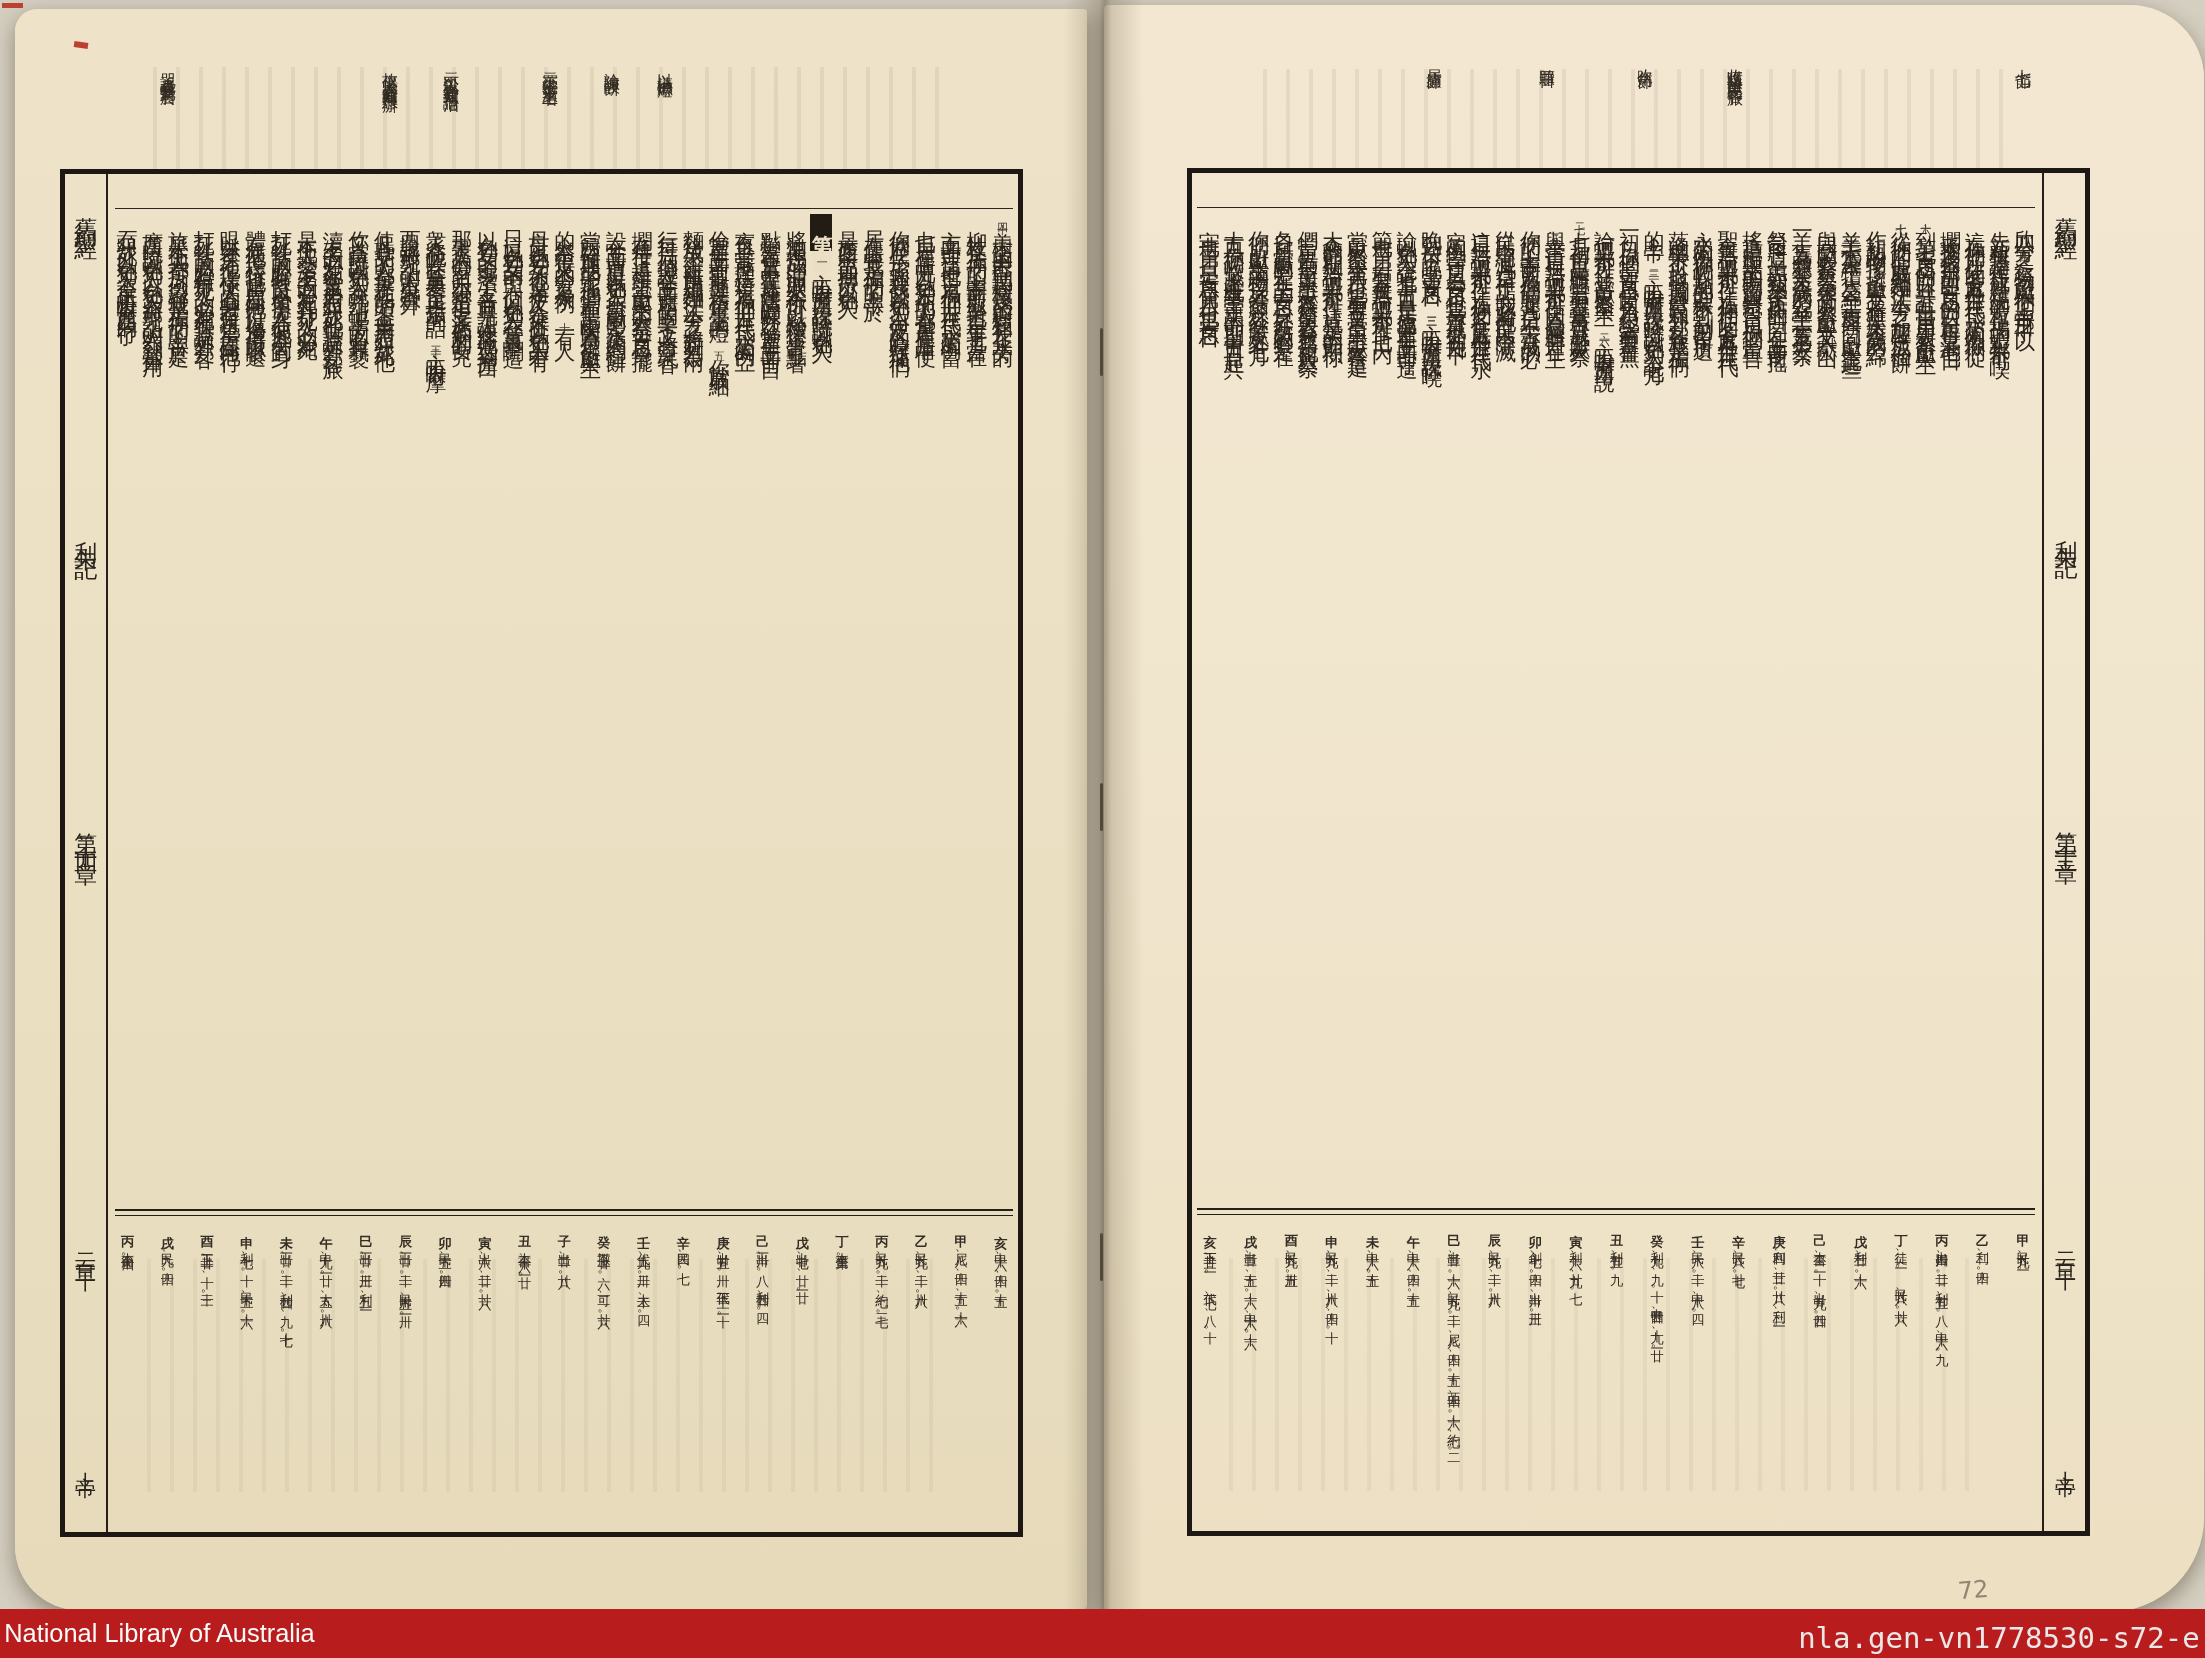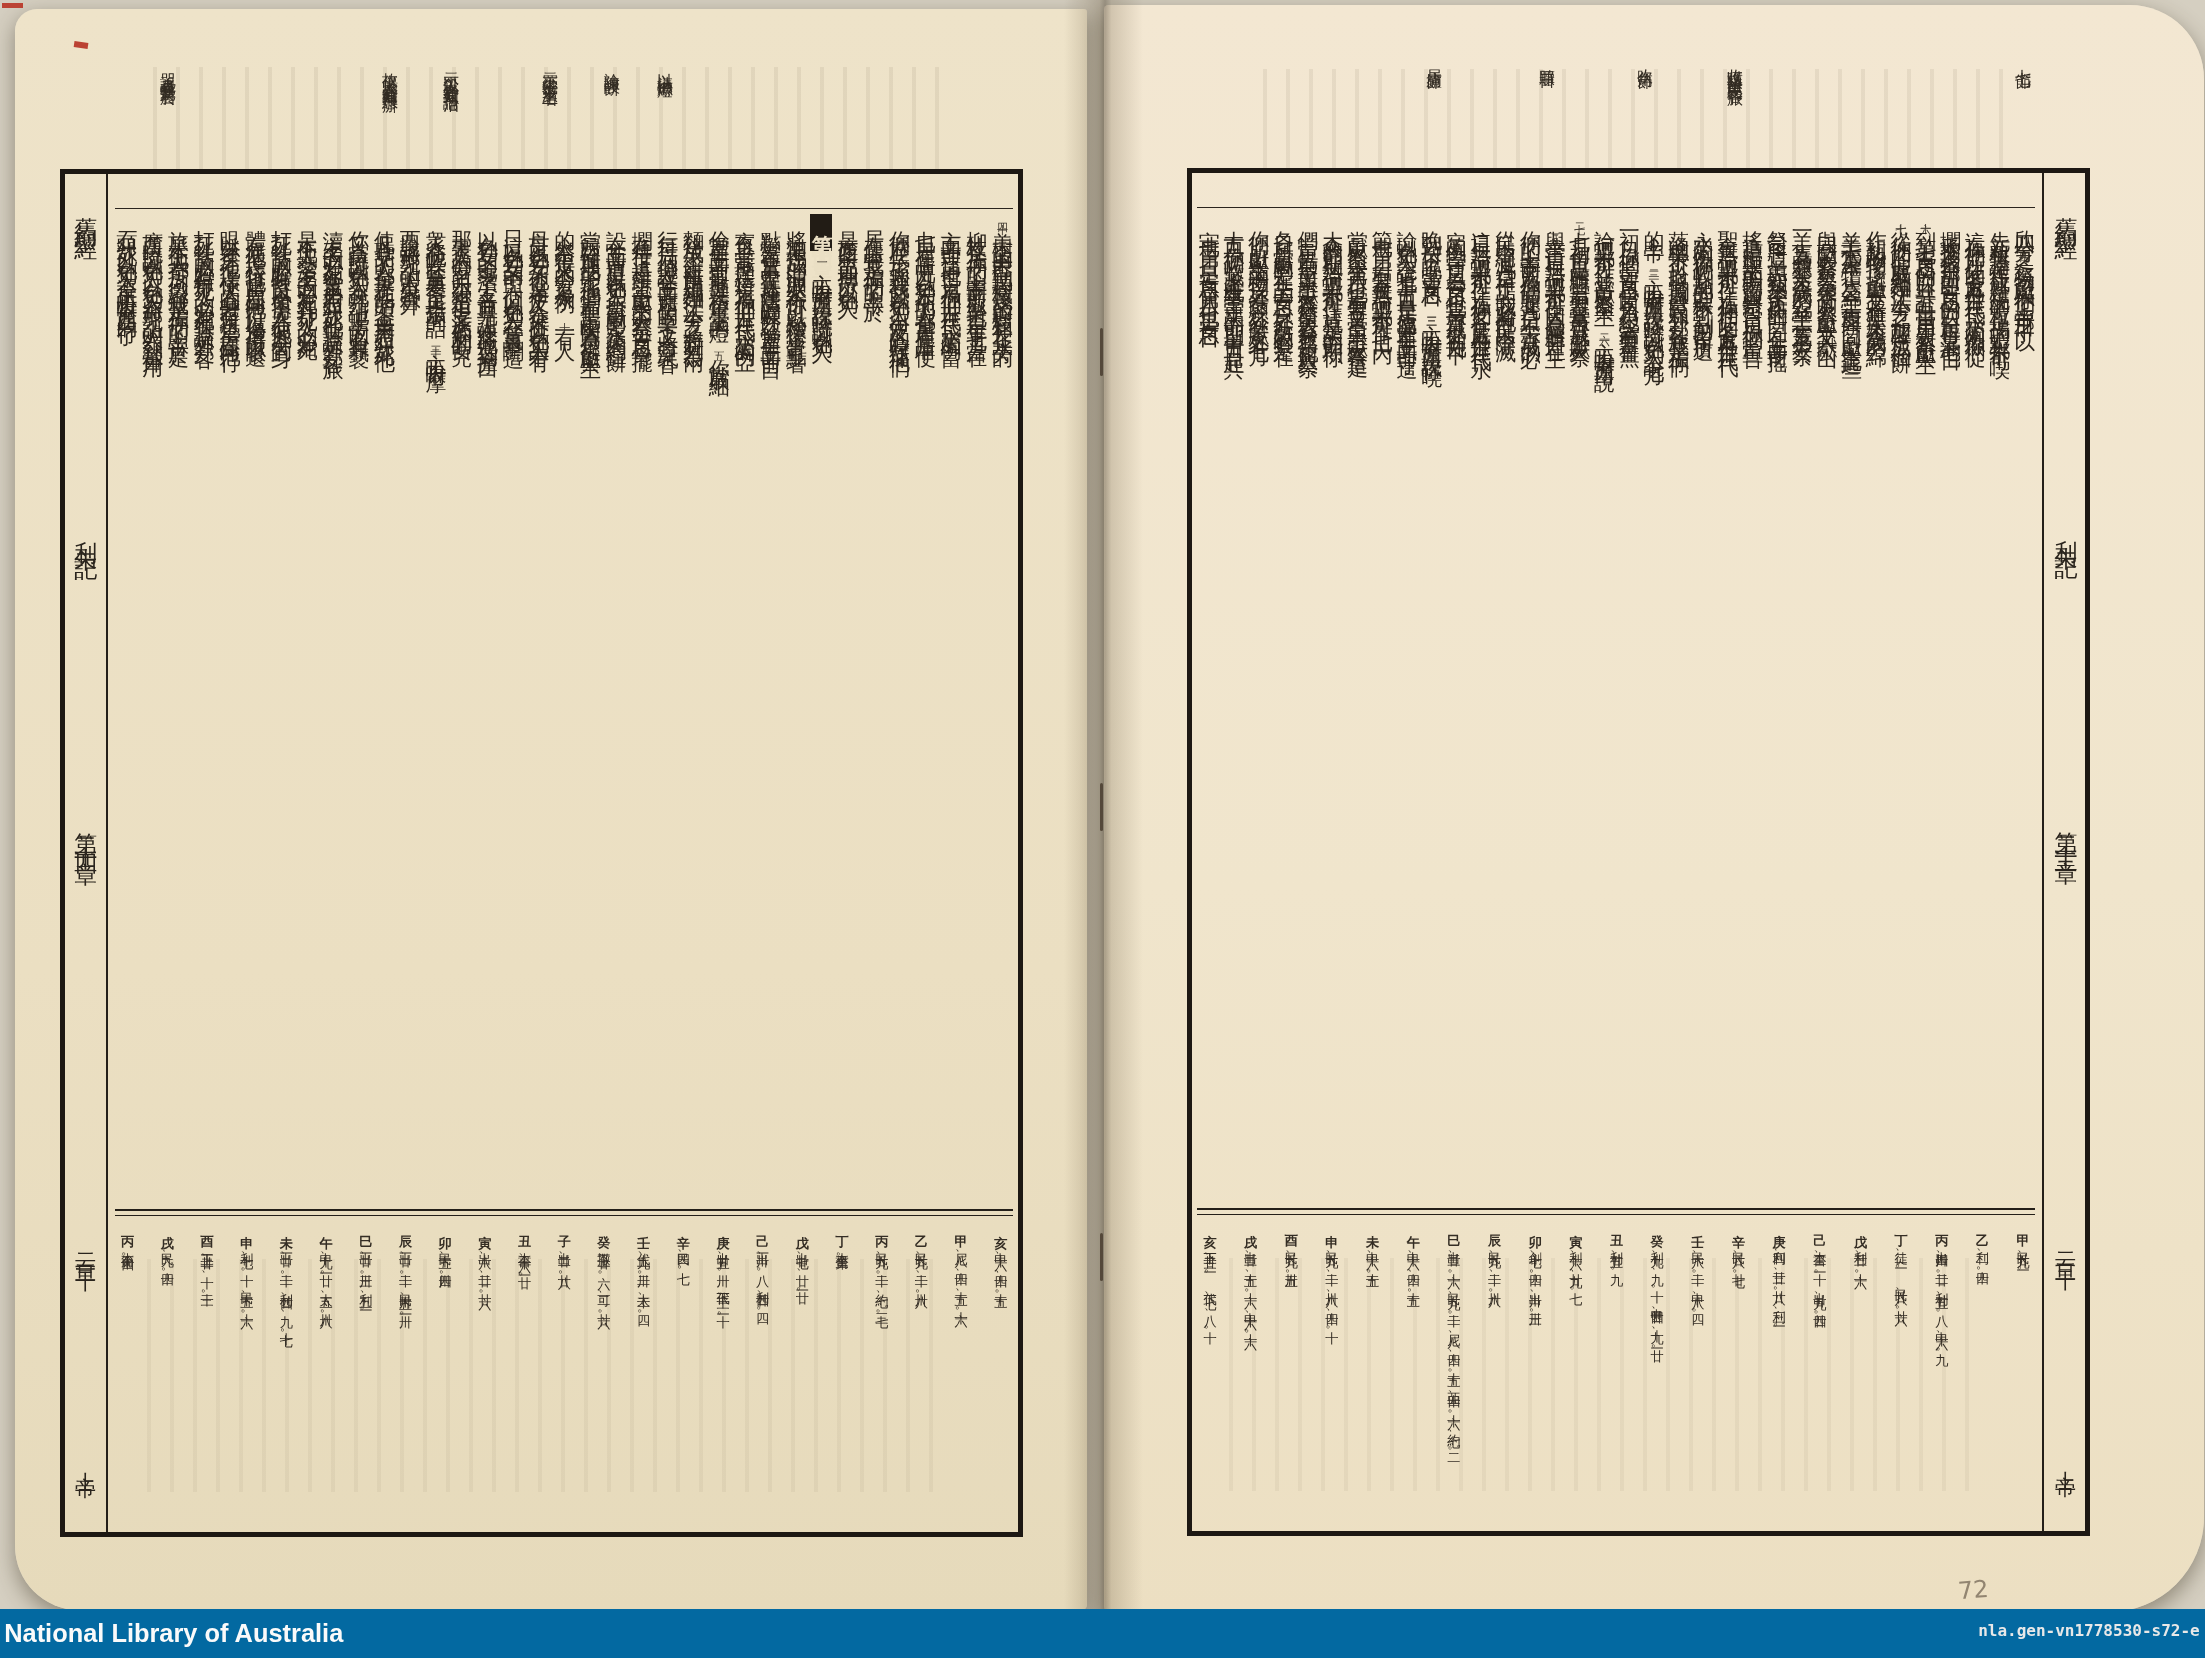--- a/index.html
+++ b/index.html
@@ -40,23 +40,23 @@
         justify-content:space-between;overflow:hidden;}
   .fn{width:18px;height:100%;writing-mode:vertical-rl;text-orientation:upright;font-size:13.2px;
       letter-spacing:2.1px;color:#342d24;overflow:hidden;}
   .fn b{font-weight:bold;}
   
   .ann{position:absolute;writing-mode:vertical-rl;text-orientation:upright;font-size:16px;
        letter-spacing:2.6px;color:#322b22;max-height:119px;line-height:19px;}
   
   .ghost{position:absolute;opacity:.10;background:repeating-linear-gradient(90deg,#6b5d45 0 3.7px,transparent 3.7px 23px);}
   
-  #footer-bar{position:absolute;left:0;bottom:0;width:100%;height:49px;background:#0369a1;font-weight:bold;}
+  #footer-bar{position:absolute;left:0;bottom:0;width:100%;height:49px;background:#b91c1c;}
   #footer-left{position:absolute;left:4.2px;top:9.5px;color:#fafafa;font-family:"Liberation Sans","DejaVu Sans",sans-serif;font-size:25.4px;}
-  #footer-right{position:absolute;right:5.3px;top:11.6px;color:#e8e8e8;font-family:"DejaVu Sans Mono","Liberation Mono",monospace;font-size:16px;}
+  #footer-right{position:absolute;right:5.3px;top:11.6px;color:#e8e8e8;font-family:"DejaVu Sans Mono","Liberation Mono",monospace;font-size:29px;}
   
   #pencil-72{position:absolute;left:1958px;top:1576px;color:#837663;font-size:24px;
              font-family:"DejaVu Sans",sans-serif;transform:rotate(-5deg);opacity:.85;}
   #pencil-scribble{position:absolute;left:39px;top:1609px;opacity:.5;}
   .redmark{position:absolute;background:#bb4233;}
   #red1{left:2.1px;top:3.2px;width:21px;height:5.3px;}
   #red2{left:74px;top:42px;width:13.8px;height:6.4px;transform:rotate(8deg);}
 </style>
 </head>
 <body>

